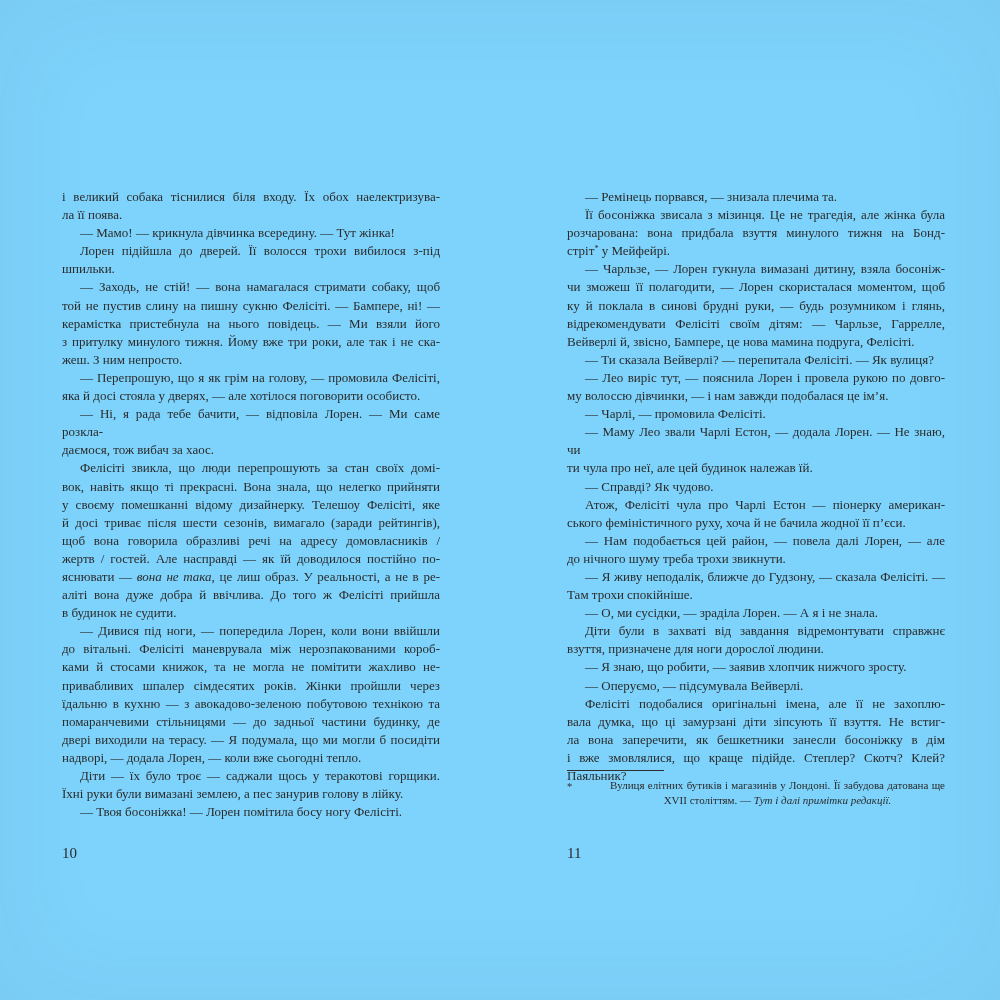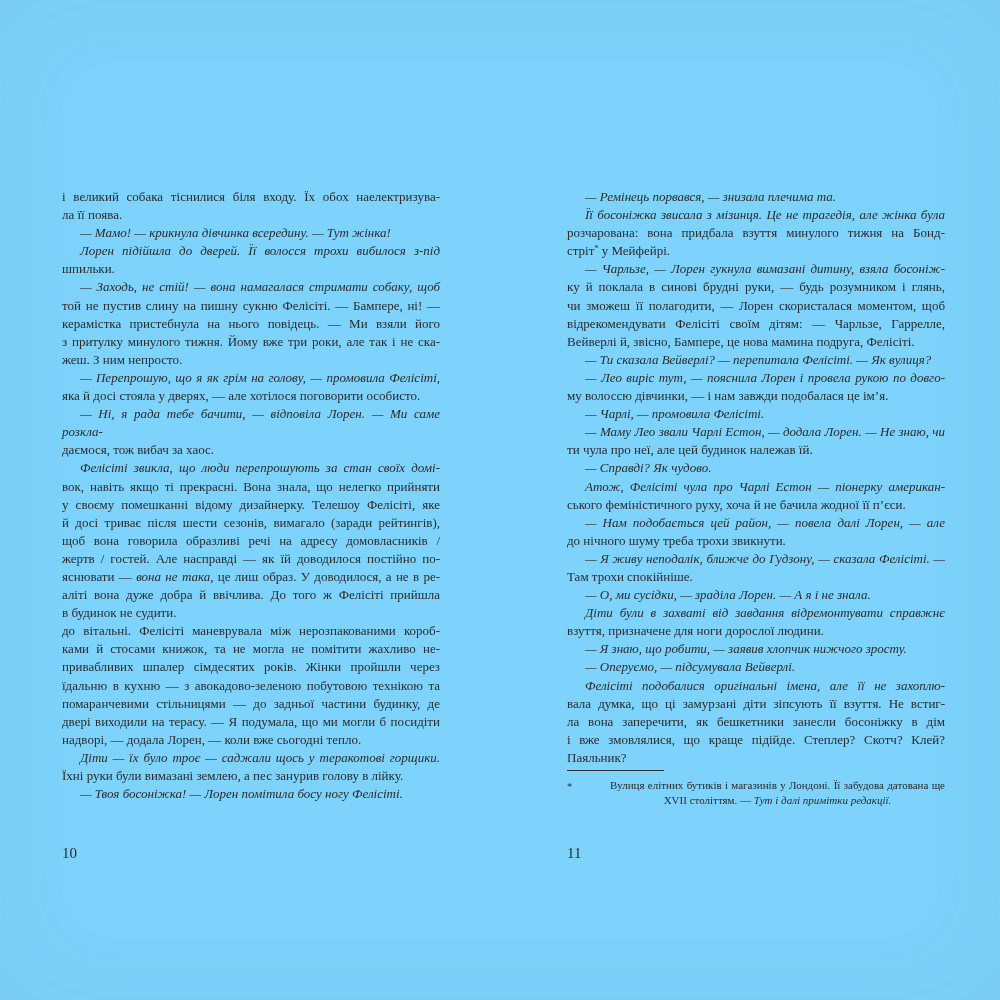--- a/index.html
+++ b/index.html
@@ -8,21 +8,21 @@
     background:#7dd3fc;
     box-shadow:inset 0 0 110px rgba(70,60,45,.06);
     font-family:"Liberation Serif",serif;
     color:#2b2b2b;
   }
   .col{position:absolute;top:188px;width:378px;font-size:13px;line-height:18.1px;}
   .col-left{left:62px;}
   .col-right{left:567px;}
   .line{text-align:left;}
   .line.j{text-align:justify;text-align-last:justify;}
-  .line.in{text-indent:18px;font-style:italic;}
+  .line.in{text-indent:18px;}
   .it{font-style:italic;}
   .line sup{font-size:0.62em;line-height:0;vertical-align:4px;}
   .pagenum{position:absolute;top:845px;width:378px;text-align:left;font-size:15px;color:#2b2b2b;}
   .pagenum-left{left:62px;}
   .pagenum-right{left:567px;}
   .footnote{position:absolute;left:567px;top:770px;width:378px;font-size:11px;line-height:15px;}
   .fn-rule{width:97px;border:0;border-top:1.5px solid #2e2e2e;margin:0 0 7px 0;}
   .fn-body{display:flex;}
   .fn-marker{flex:0 0 24px;width:24px;font-size:10.5px;padding-top:1px;}
   .fn-lines{flex:1;margin-left:19px;}
@@ -47,43 +47,44 @@
       <div class="line in j"><span>— Перепрошую, що я як грім на голову, — промовила Фелісіті,</span></div>
       <div class="line"><span>яка й досі стояла у дверях, — але хотілося поговорити особисто.</span></div>
       <div class="line in j"><span>— Ні, я рада тебе бачити, — відповіла Лорен. — Ми саме розкла-</span></div>
       <div class="line"><span>даємося, тож вибач за хаос.</span></div>
       <div class="line in j"><span>Фелісіті звикла, що люди перепрошують за стан своїх домі-</span></div>
       <div class="line j"><span>вок, навіть якщо ті прекрасні. Вона знала, що нелегко прийняти</span></div>
       <div class="line j"><span>у своєму помешканні відому дизайнерку. Телешоу Фелісіті, яке</span></div>
       <div class="line j"><span>й досі триває після шести сезонів, вимагало (заради рейтингів),</span></div>
       <div class="line j"><span>щоб вона говорила образливі речі на адресу домовласників /</span></div>
       <div class="line j"><span>жертв / гостей. Але насправді — як їй доводилося постійно по-</span></div>
-      <div class="line j"><span>яснювати — </span><span class="it">вона не така</span><span>, це лиш образ. У доводилося, а не в ре-</span></div>
+      <div class="line j"><span>яснювати — </span><span class="it">вона не така</span><span>, це лиш образ. У реальності, а не в ре-</span></div>
       <div class="line j"><span>аліті вона дуже добра й ввічлива. До того ж Фелісіті прийшла</span></div>
       <div class="line"><span>в будинок не судити.</span></div>
+      <div class="line in j"><span>— Дивися під ноги, — попередила Лорен, коли вони ввійшли</span></div>
       <div class="line j"><span>до вітальні. Фелісіті маневрувала між нерозпакованими короб-</span></div>
       <div class="line j"><span>ками й стосами книжок, та не могла не помітити жахливо не-</span></div>
       <div class="line j"><span>привабливих шпалер сімдесятих років. Жінки пройшли через</span></div>
       <div class="line j"><span>їдальню в кухню — з авокадово-зеленою побутовою технікою та</span></div>
       <div class="line j"><span>помаранчевими стільницями — до задньої частини будинку, де</span></div>
       <div class="line j"><span>двері виходили на терасу. — Я подумала, що ми могли б посидіти</span></div>
       <div class="line"><span>надворі, — додала Лорен, — коли вже сьогодні тепло.</span></div>
       <div class="line in j"><span>Діти — їх було троє — саджали щось у теракотові горщики.</span></div>
       <div class="line"><span>Їхні руки були вимазані землею, а пес занурив голову в лійку.</span></div>
       <div class="line in"><span>— Твоя босоніжка! — Лорен помітила босу ногу Фелісіті.</span></div>
     </section>
 
   <section class="col col-right">
       <div class="line in"><span>— Ремінець порвався, — знизала плечима та.</span></div>
       <div class="line in j"><span>Її босоніжка звисала з мізинця. Це не трагедія, але жінка була</span></div>
       <div class="line j"><span>розчарована: вона придбала взуття минулого тижня на Бонд-</span></div>
       <div class="line"><span>стріт</span><sup>*</sup><span> у Мейфейрі.</span></div>
       <div class="line in j"><span>— Чарльзе, — Лорен гукнула вимазані дитину, взяла босоніж-</span></div>
+      <div class="line j"><span>чи зможеш її полагодити, — Лорен скористалася моментом, щоб</span></div>
       <div class="line j"><span>ку й поклала в синові брудні руки, — будь розумником і глянь,</span></div>
-      <div class="line j"><span>чи зможеш її полагодити, — Лорен скористалася моментом, щоб</span></div>
       <div class="line j"><span>відрекомендувати Фелісіті своїм дітям: — Чарльзе, Гаррелле,</span></div>
       <div class="line"><span>Вейверлі й, звісно, Бампере, це нова мамина подруга, Фелісіті.</span></div>
       <div class="line in"><span>— Ти сказала Вейверлі? — перепитала Фелісіті. — Як вулиця?</span></div>
       <div class="line in j"><span>— Лео виріс тут, — пояснила Лорен і провела рукою по довго-</span></div>
       <div class="line"><span>му волоссю дівчинки, — і нам завжди подобалася це ім’я.</span></div>
       <div class="line in"><span>— Чарлі, — промовила Фелісіті.</span></div>
       <div class="line in j"><span>— Маму Лео звали Чарлі Естон, — додала Лорен. — Не знаю, чи</span></div>
       <div class="line"><span>ти чула про неї, але цей будинок належав їй.</span></div>
       <div class="line in"><span>— Справді? Як чудово.</span></div>
       <div class="line in j"><span>Атож, Фелісіті чула про Чарлі Естон — піонерку американ-</span></div>

